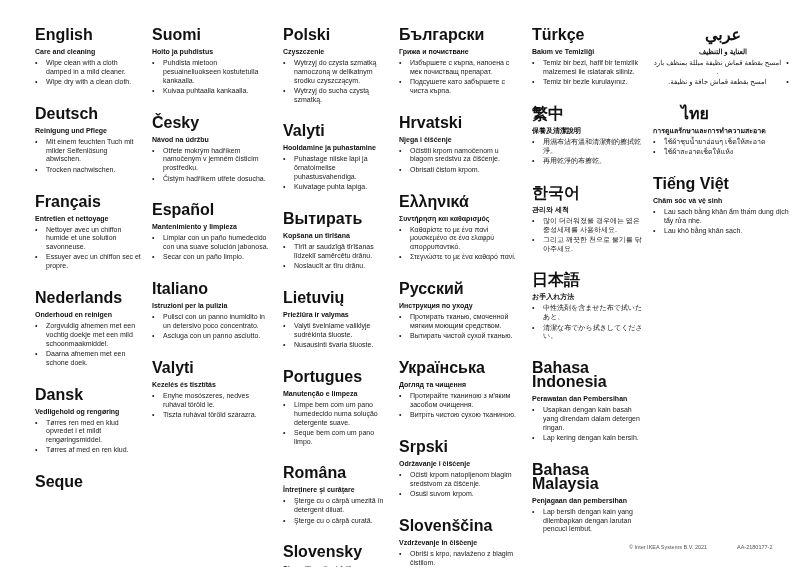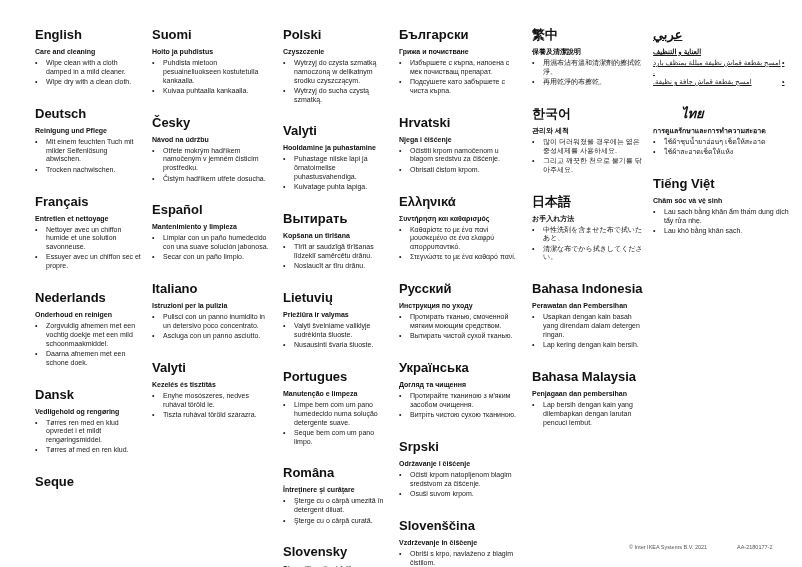--- a/index.html
+++ b/index.html
@@ -14,36 +14,36 @@
   .page { position:absolute; inset:0; background:#fff; }
   .columns {
     position:absolute; left:35px; top:28px; right:10px;
     display:grid;
     grid-template-columns:107px 121px 106px 123px 111px 140px;
     column-gap:10px;
   }
   .column { min-width:0; }
   .lang-section { margin-bottom:20px; }
   .lang-title {
-    font-size:13px; font-weight:bold; color:#111;
+    font-size:16px; font-weight:bold; color:#111;
     margin:0 0 5px 0; line-height:14px;
   }
-  .lang-title.indent { padding-left:28px;font-style:italic; }
+  .lang-title.indent { padding-left:28px; }
   .care-heading {
     font-size:7px; font-weight:bold; color:#111;
     margin:0 0 3px 0; line-height:9px;
   }
   .care-items { list-style:none; margin:0; padding:0; }
   .care-item {
     display:flex; align-items:flex-start;
     font-size:7px; line-height:8.8px; margin:0 0 1.5px 0;
   }
   .bullet { flex:0 0 11px; font-size:7px; line-height:8.8px; }
   .item-text { flex:1 1 auto; min-width:0; }
-  .lang-section[dir="rtl"] { text-align:left;text-decoration:underline; }
+  .lang-section[dir="rtl"] { text-align:center; }
   .footer-copyright, .footer-docnum {
     position:absolute; bottom:16px;
     font-size:5.5px; color:#555; line-height:7px; white-space:nowrap;
   }
   .footer-copyright { left:629px; }
   .footer-docnum { left:737px; }
 </style>
 </head>
 <body>
 
@@ -377,20 +377,34 @@
           <ul class="care-items">
             <li class="care-item">
               <span class="bullet">•</span>
               <span class="item-text">Obriši s krpo, navlaženo z blagim čistilom.</span>
             </li>
           </ul>
         </section>
       </div>
       <div class="column">
         <section class="lang-section">
+          <h2 class="lang-title">Türkçe</h2>
+          <h3 class="care-heading">Bakım ve Temizliği</h3>
+          <ul class="care-items">
+            <li class="care-item">
+              <span class="bullet">•</span>
+              <span class="item-text">Temiz bir bezi, hafif bir temizlik malzemesi ile ıslatarak siliniz.</span>
+            </li>
+            <li class="care-item">
+              <span class="bullet">•</span>
+              <span class="item-text">Temiz bir bezle kurulayınız.</span>
+            </li>
+          </ul>
+        </section>
+        <section class="lang-section">
           <h2 class="lang-title">繁中</h2>
           <h3 class="care-heading">保養及清潔說明</h3>
           <ul class="care-items">
             <li class="care-item">
               <span class="bullet">•</span>
               <span class="item-text">用濕布沾有溫和清潔劑的擦拭乾淨。</span>
             </li>
             <li class="care-item">
               <span class="bullet">•</span>
               <span class="item-text">再用乾淨的布擦乾。</span>

